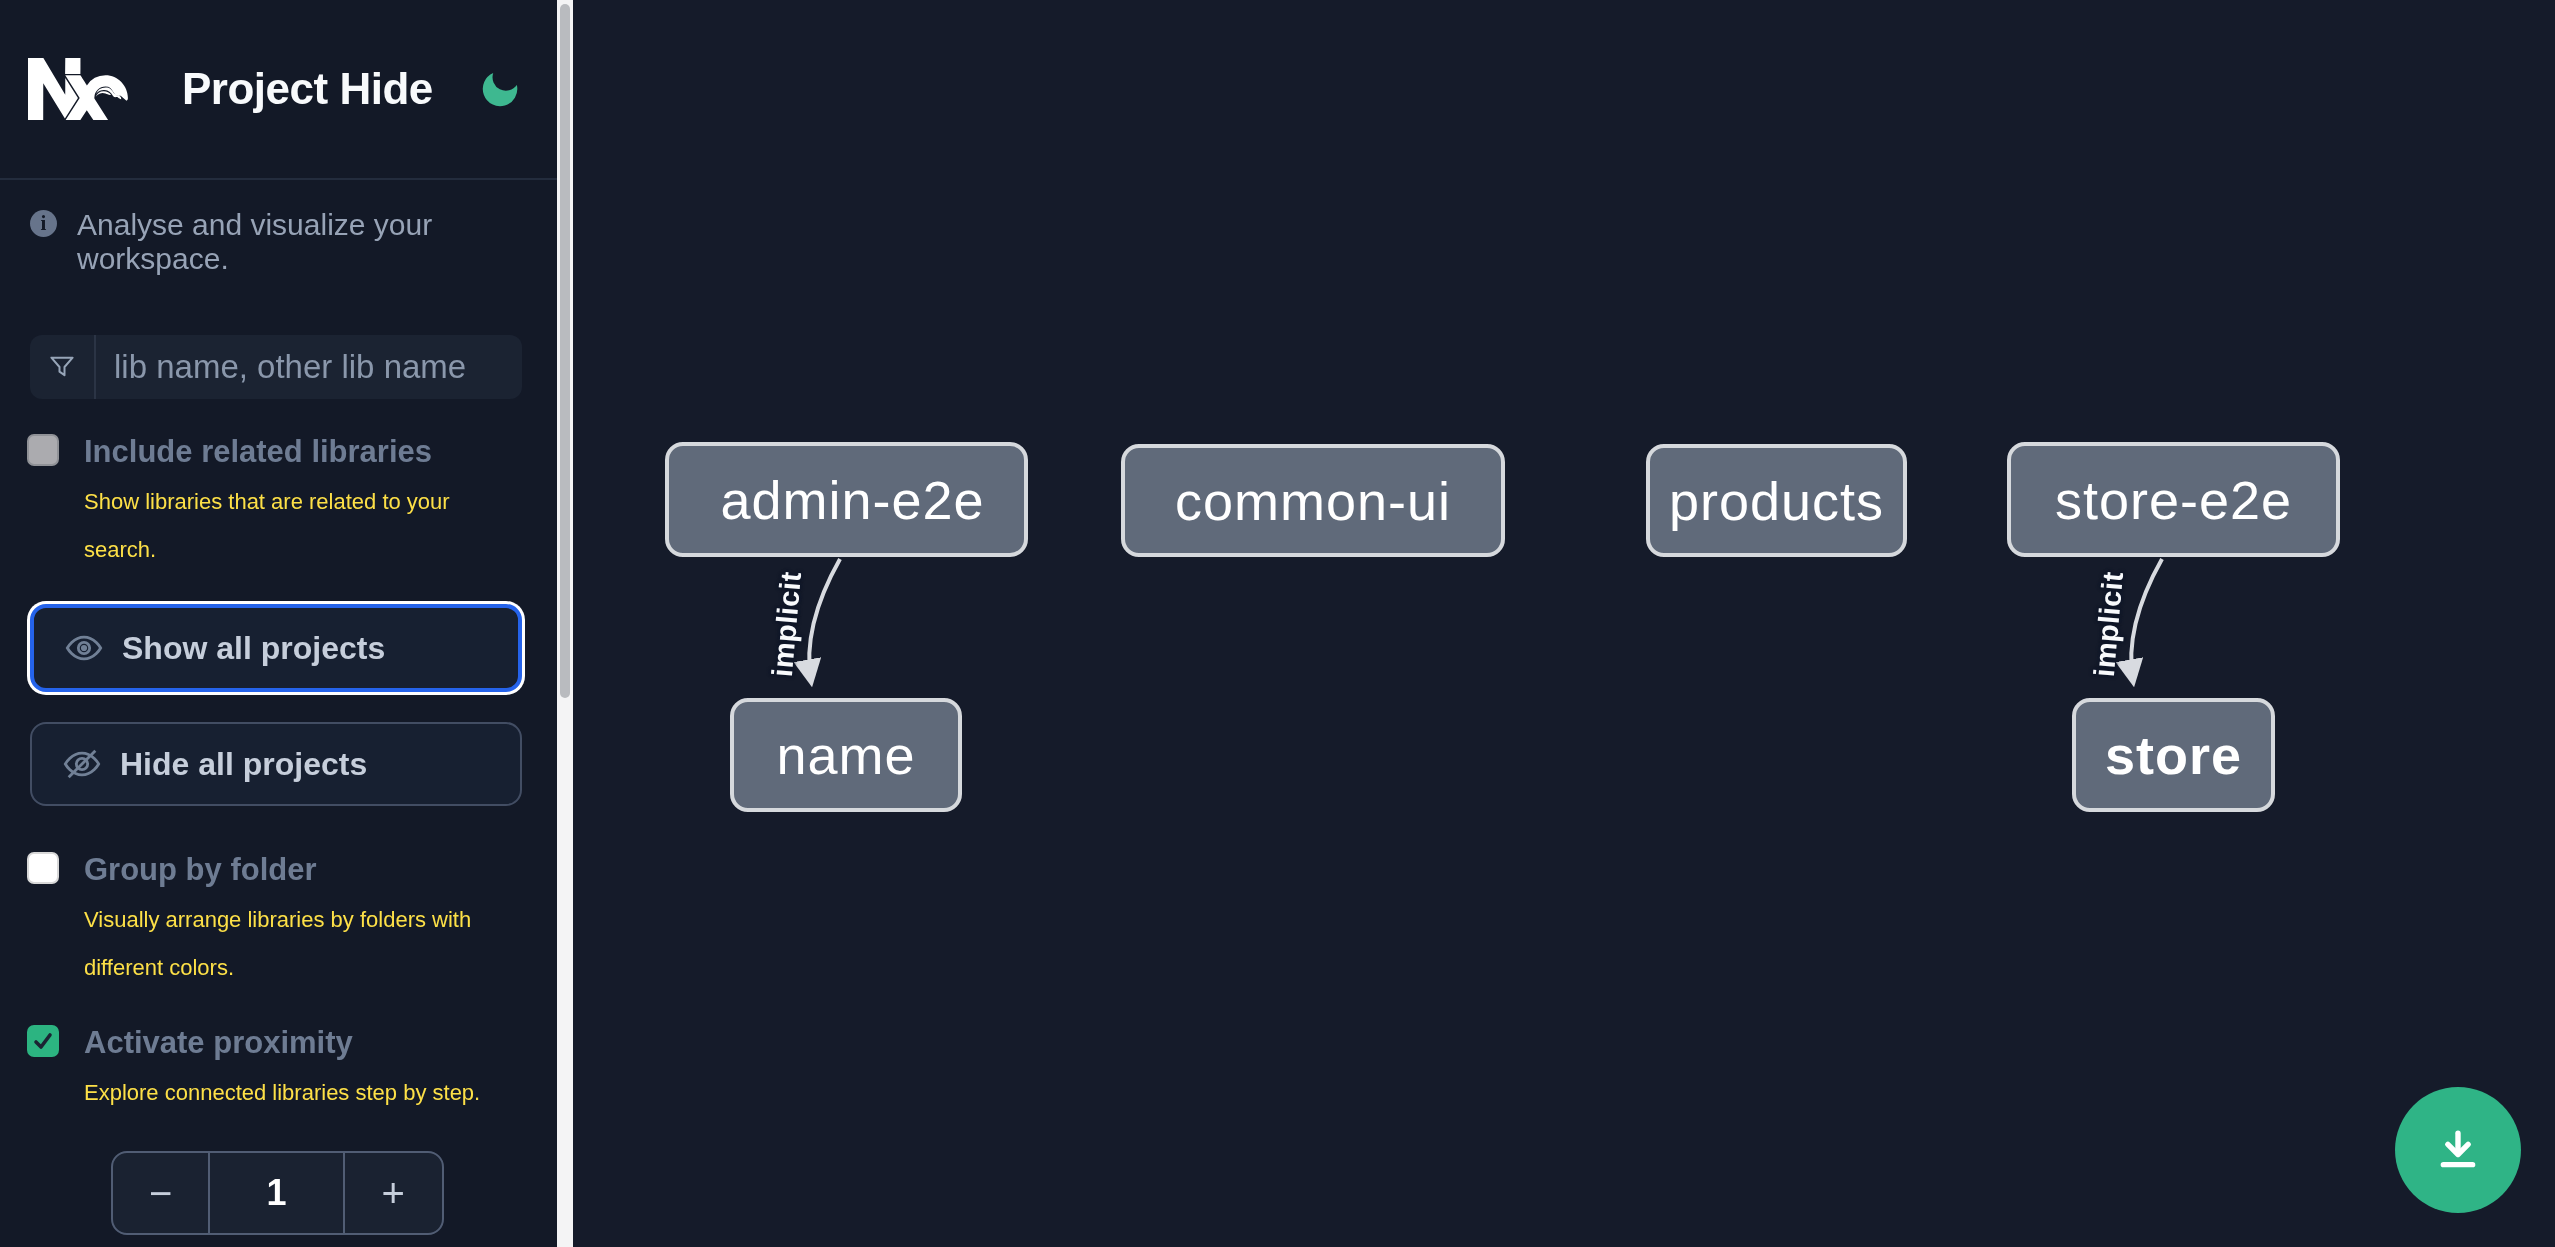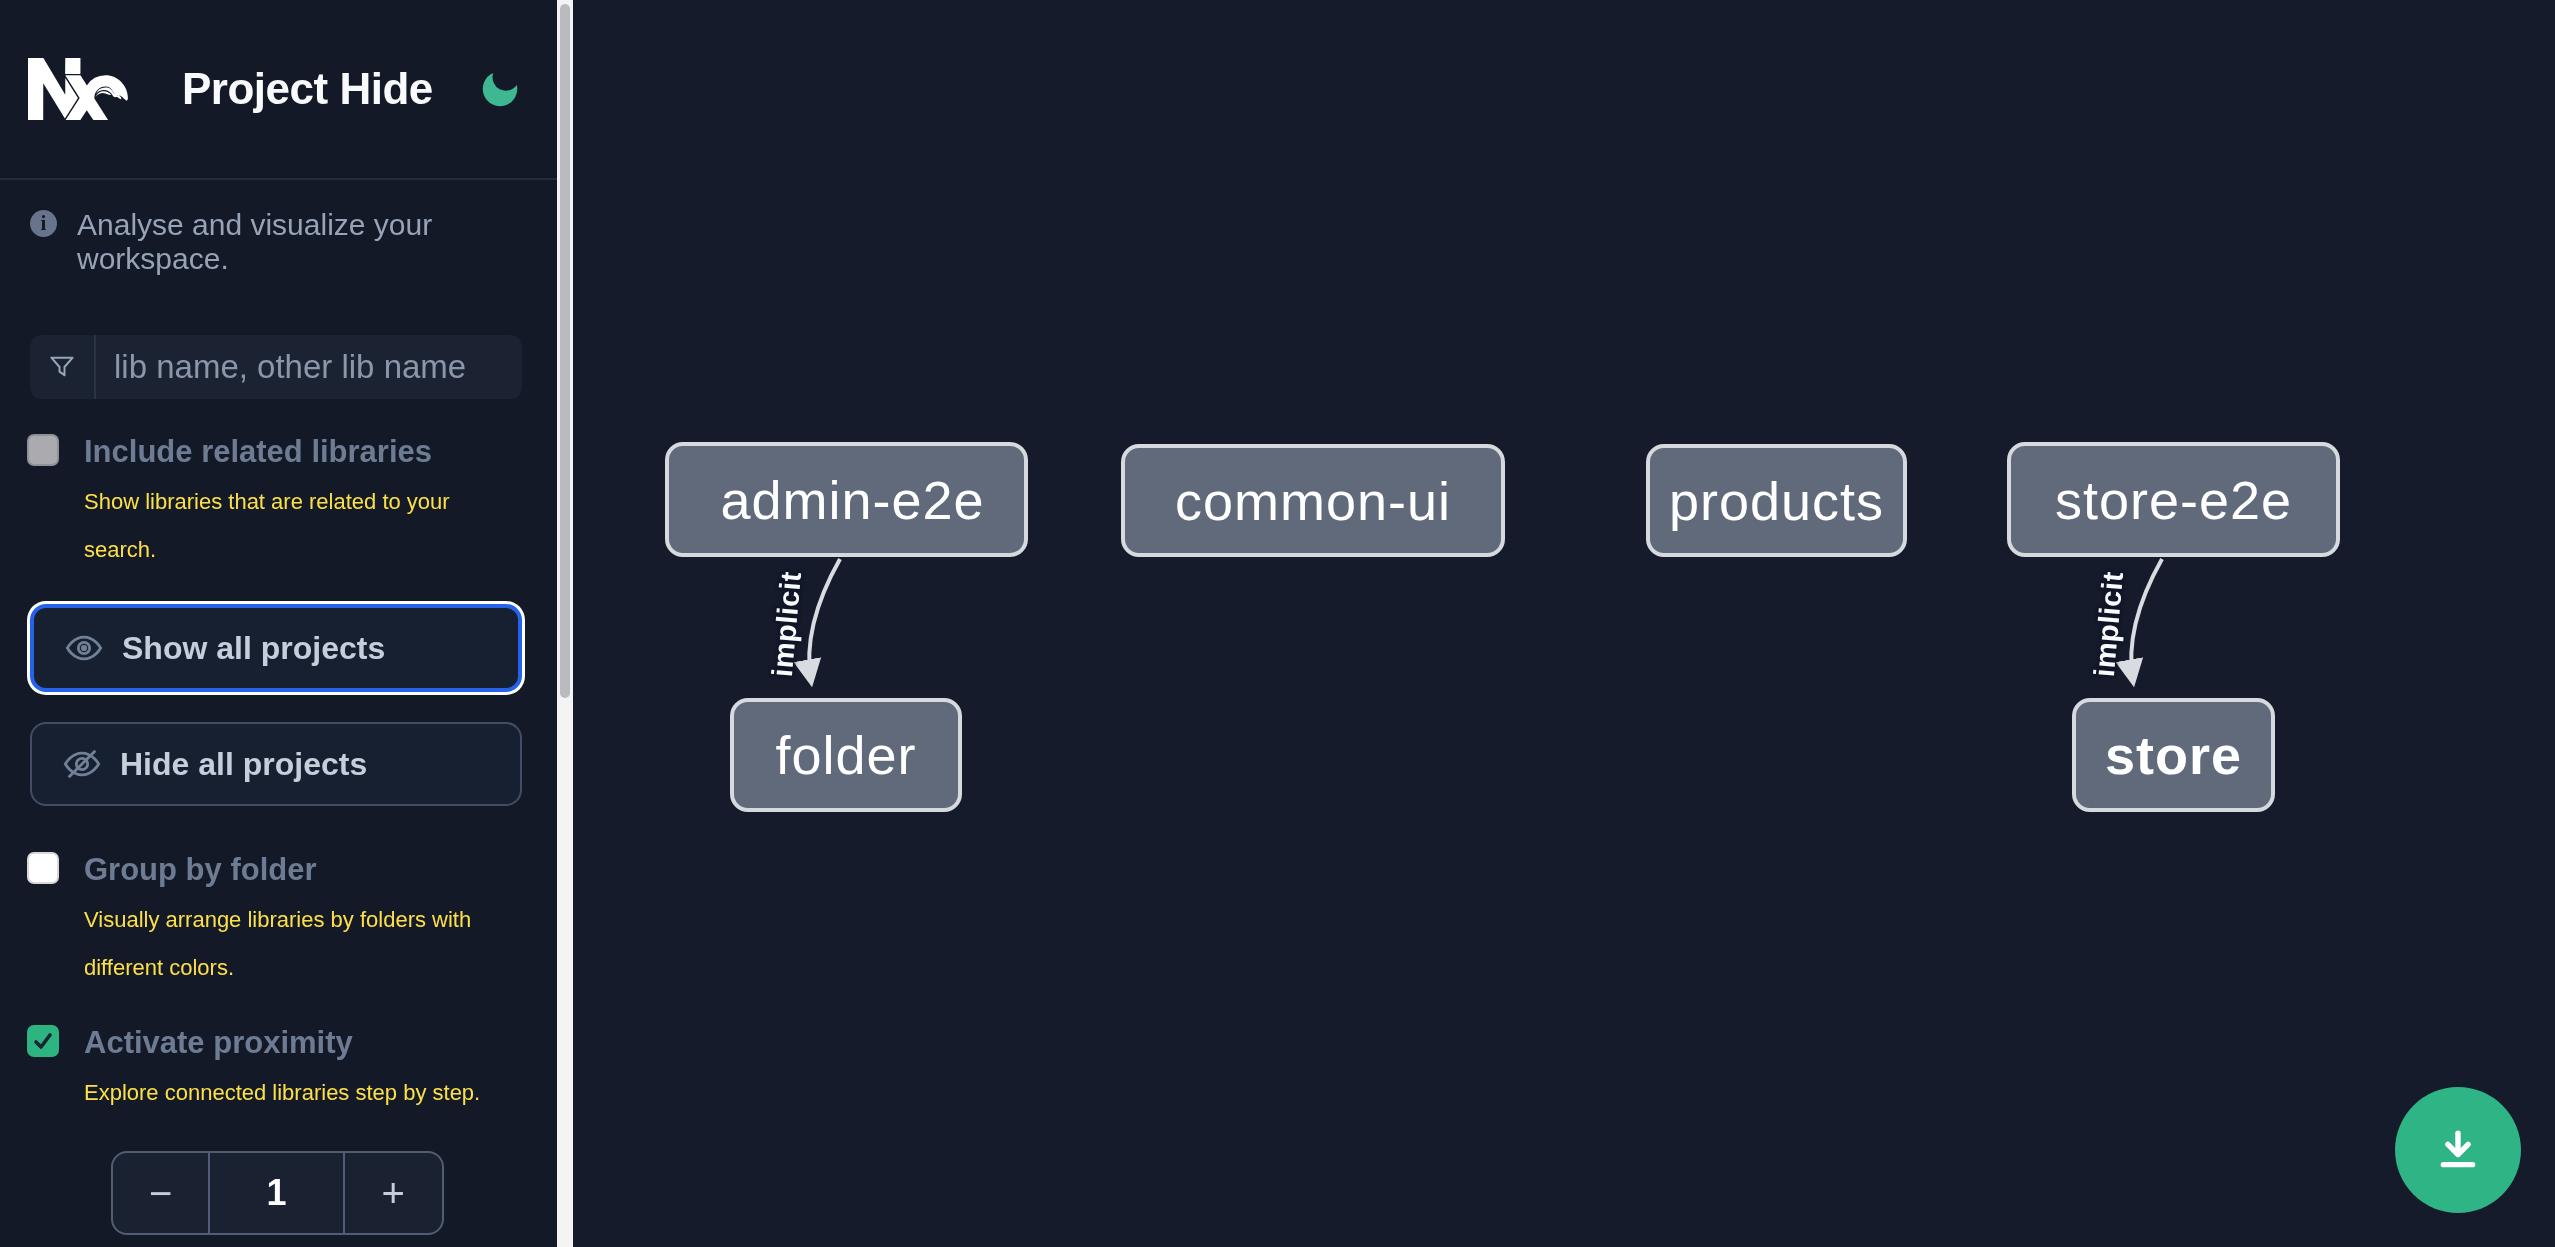--- a/index.html
+++ b/index.html
@@ -89,21 +89,21 @@
       </defs>
     <path d="M 840 559 C 818 598, 804 640, 811 681" class="gedge" marker-end="url(#arrow)"></path>
         <path d="M 2162 559 C 2140 598, 2126 640, 2133 681" class="gedge" marker-end="url(#arrow)"></path>
       </svg>
   <div class="gedge-label" style="left: 787px; top: 624px; transform: translate(-50%, -50%) rotate(-85deg);">implicit</div>
       <div class="gedge-label" style="left: 2109px; top: 624px; transform: translate(-50%, -50%) rotate(-85deg);">implicit</div>
       <div class="gnode" style="left: 665px; top: 442px; width: 363px; height: 115px; padding-left: 12px;">admin-e2e</div>
       <div class="gnode" style="left: 1121px; top: 444px; width: 384px; height: 113px;">common-ui</div>
       <div class="gnode" style="left: 1598px; top: 444px; width: 261px; height: 113px; margin-left: 48px;">products</div>
       <div class="gnode" style="left: 2007px; top: 442px; width: 333px; height: 115px;">store-e2e</div>
-      <div class="gnode" style="left: 730px; top: 698px; width: 232px; height: 114px;">folder</div>
+      <div class="gnode" style="left: 730px; top: 698px; width: 232px; height: 114px;">name</div>
       <div class="gnode" style="left: 2072px; top: 698px; width: 203px; height: 114px; font-weight: bold;">store</div>
     </div>
 
   <div id="sidebar">
 
     <div id="sb-header">
       <svg id="nx-logo" viewBox="0 0 24 24">
         <path fill="#ffffff" d="M11.987 14.138l-3.132 4.923-5.193-8.427-.012 8.822H0V4.544h3.691l5.247 8.833.005-3.998 3.044 4.759zm.601-5.761c.024-.048 0-3.784.008-3.833h-3.65c.002.059-.005 3.776-.003 3.833h3.645zm5.634 4.134a2.061 2.061 0 0 0-1.969 1.336 1.963 1.963 0 0 1 2.343-.739c.396.161.917.422 1.33.283a2.1 2.1 0 0 0-1.704-.88zm3.39 1.061c-.375-.13-.8-.277-1.109-.681-.06-.08-.116-.17-.176-.265a2.143 2.143 0 0 0-.533-.642c-.294-.216-.68-.322-1.18-.322a2.482 2.482 0 0 0-2.294 1.536 2.325 2.325 0 0 1 4.002.388.75.75 0 0 0 .836.334c.493-.105.46.36 1.203.518v-.133c-.003-.446-.246-.55-.75-.733zm2.024 1.266a.723.723 0 0 0 .347-.638c-.01-2.957-2.41-5.487-5.37-5.487a5.364 5.364 0 0 0-4.487 2.418c-.01-.026-1.522-2.39-1.538-2.418H8.943l3.463 5.423-3.379 5.32h3.54l1.54-2.366 1.568 2.366h3.541l-3.21-5.052a.7.7 0 0 1-.084-.32 2.69 2.69 0 0 1 2.69-2.691c1.936 0 1.396 1.787 3.024 2.193a2.045 2.045 0 0 0 .6.042v.01z"></path>
       </svg>
       <div id="app-title">Project Hide</div>

